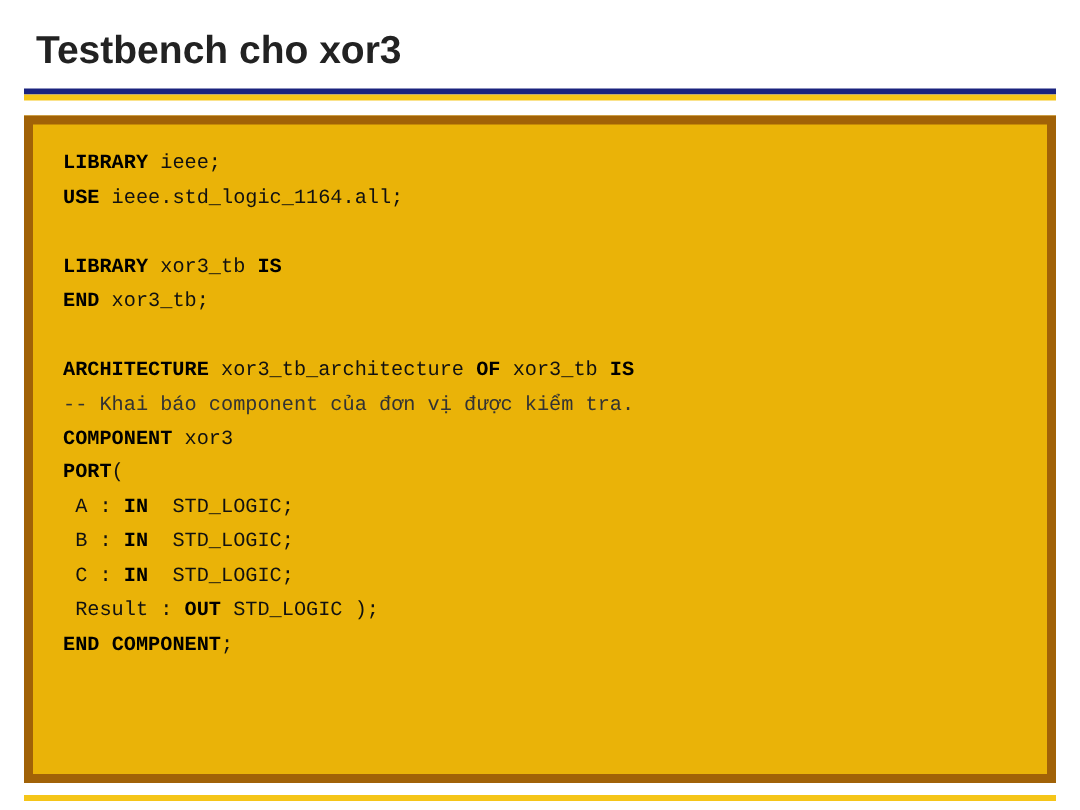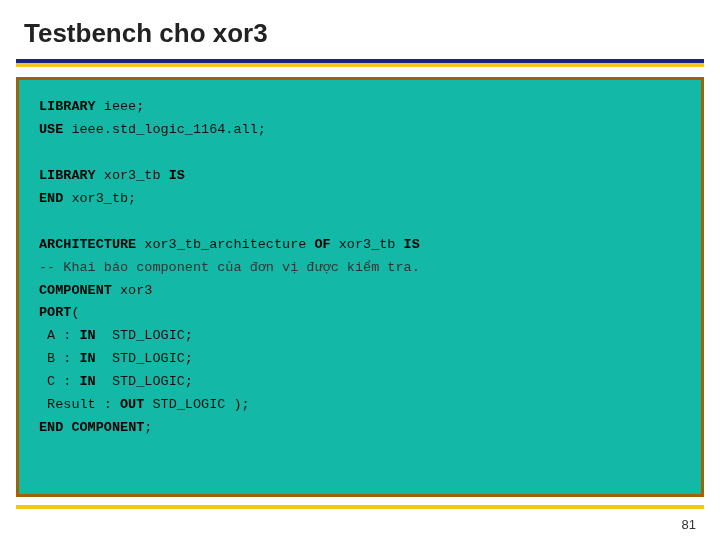--- a/index.html
+++ b/index.html
@@ -41,22 +41,22 @@
     }
 
     .gold-bar {
       height: 4px;
       background: #f5c518;
       margin: 0 16px;
     }
 
     .code-box {
       margin: 10px 16px 8px 16px;
-      border: 3px solid #a16207;
-      background: #14b8a6;
+      border: 6px solid #a16207;
+      background: #eab308;
       padding: 16px 20px;
       flex: 1;
       overflow: hidden;
     }
 
     .code-content {
       font-family: 'Courier New', Courier, monospace;
       font-size: 13.5px;
       line-height: 1.7;
       color: #111111;
@@ -112,16 +112,13 @@
 <span class="kw">COMPONENT</span> xor3
 <span class="kw">PORT</span>(
  A : <span class="kw">IN</span>  STD_LOGIC;
  B : <span class="kw">IN</span>  STD_LOGIC;
  C : <span class="kw">IN</span>  STD_LOGIC;
  Result : <span class="kw">OUT</span> STD_LOGIC );
 <span class="kw">END</span> <span class="kw">COMPONENT</span>;</div>
   </div>
 
   <div class="footer-bar"></div>
-  <div class="page-number-row">
-    <span class="page-number">81</span>
-  </div>
 </div>
 
 </body></html>

